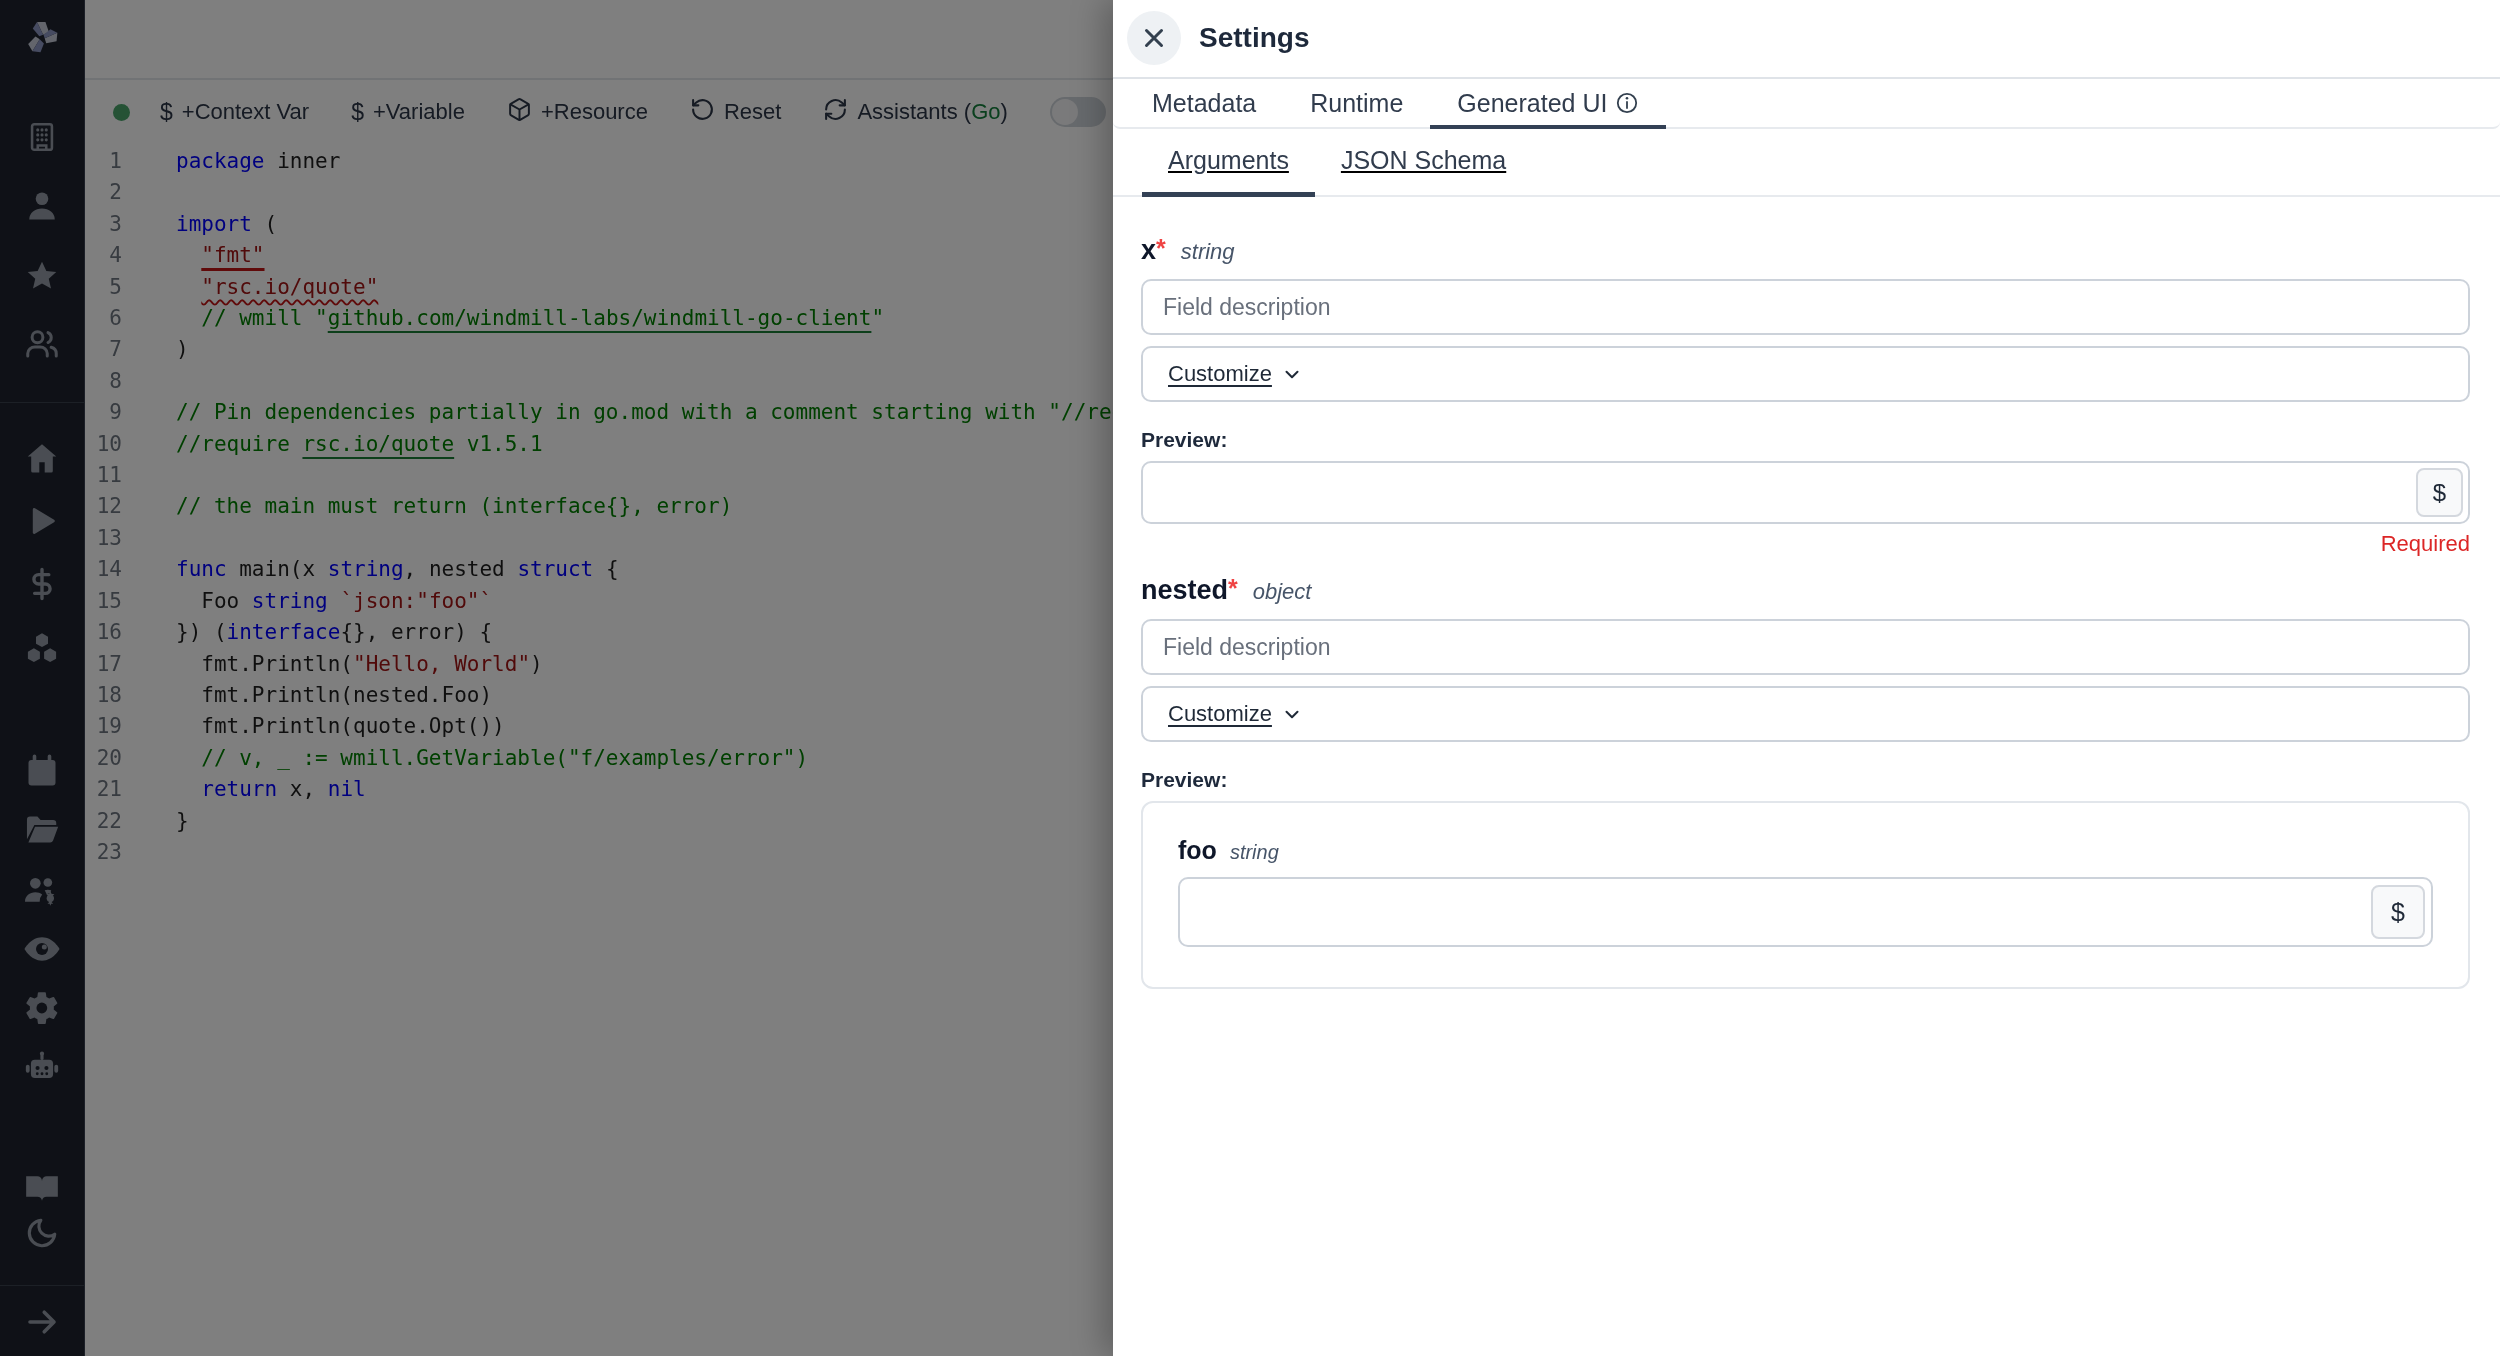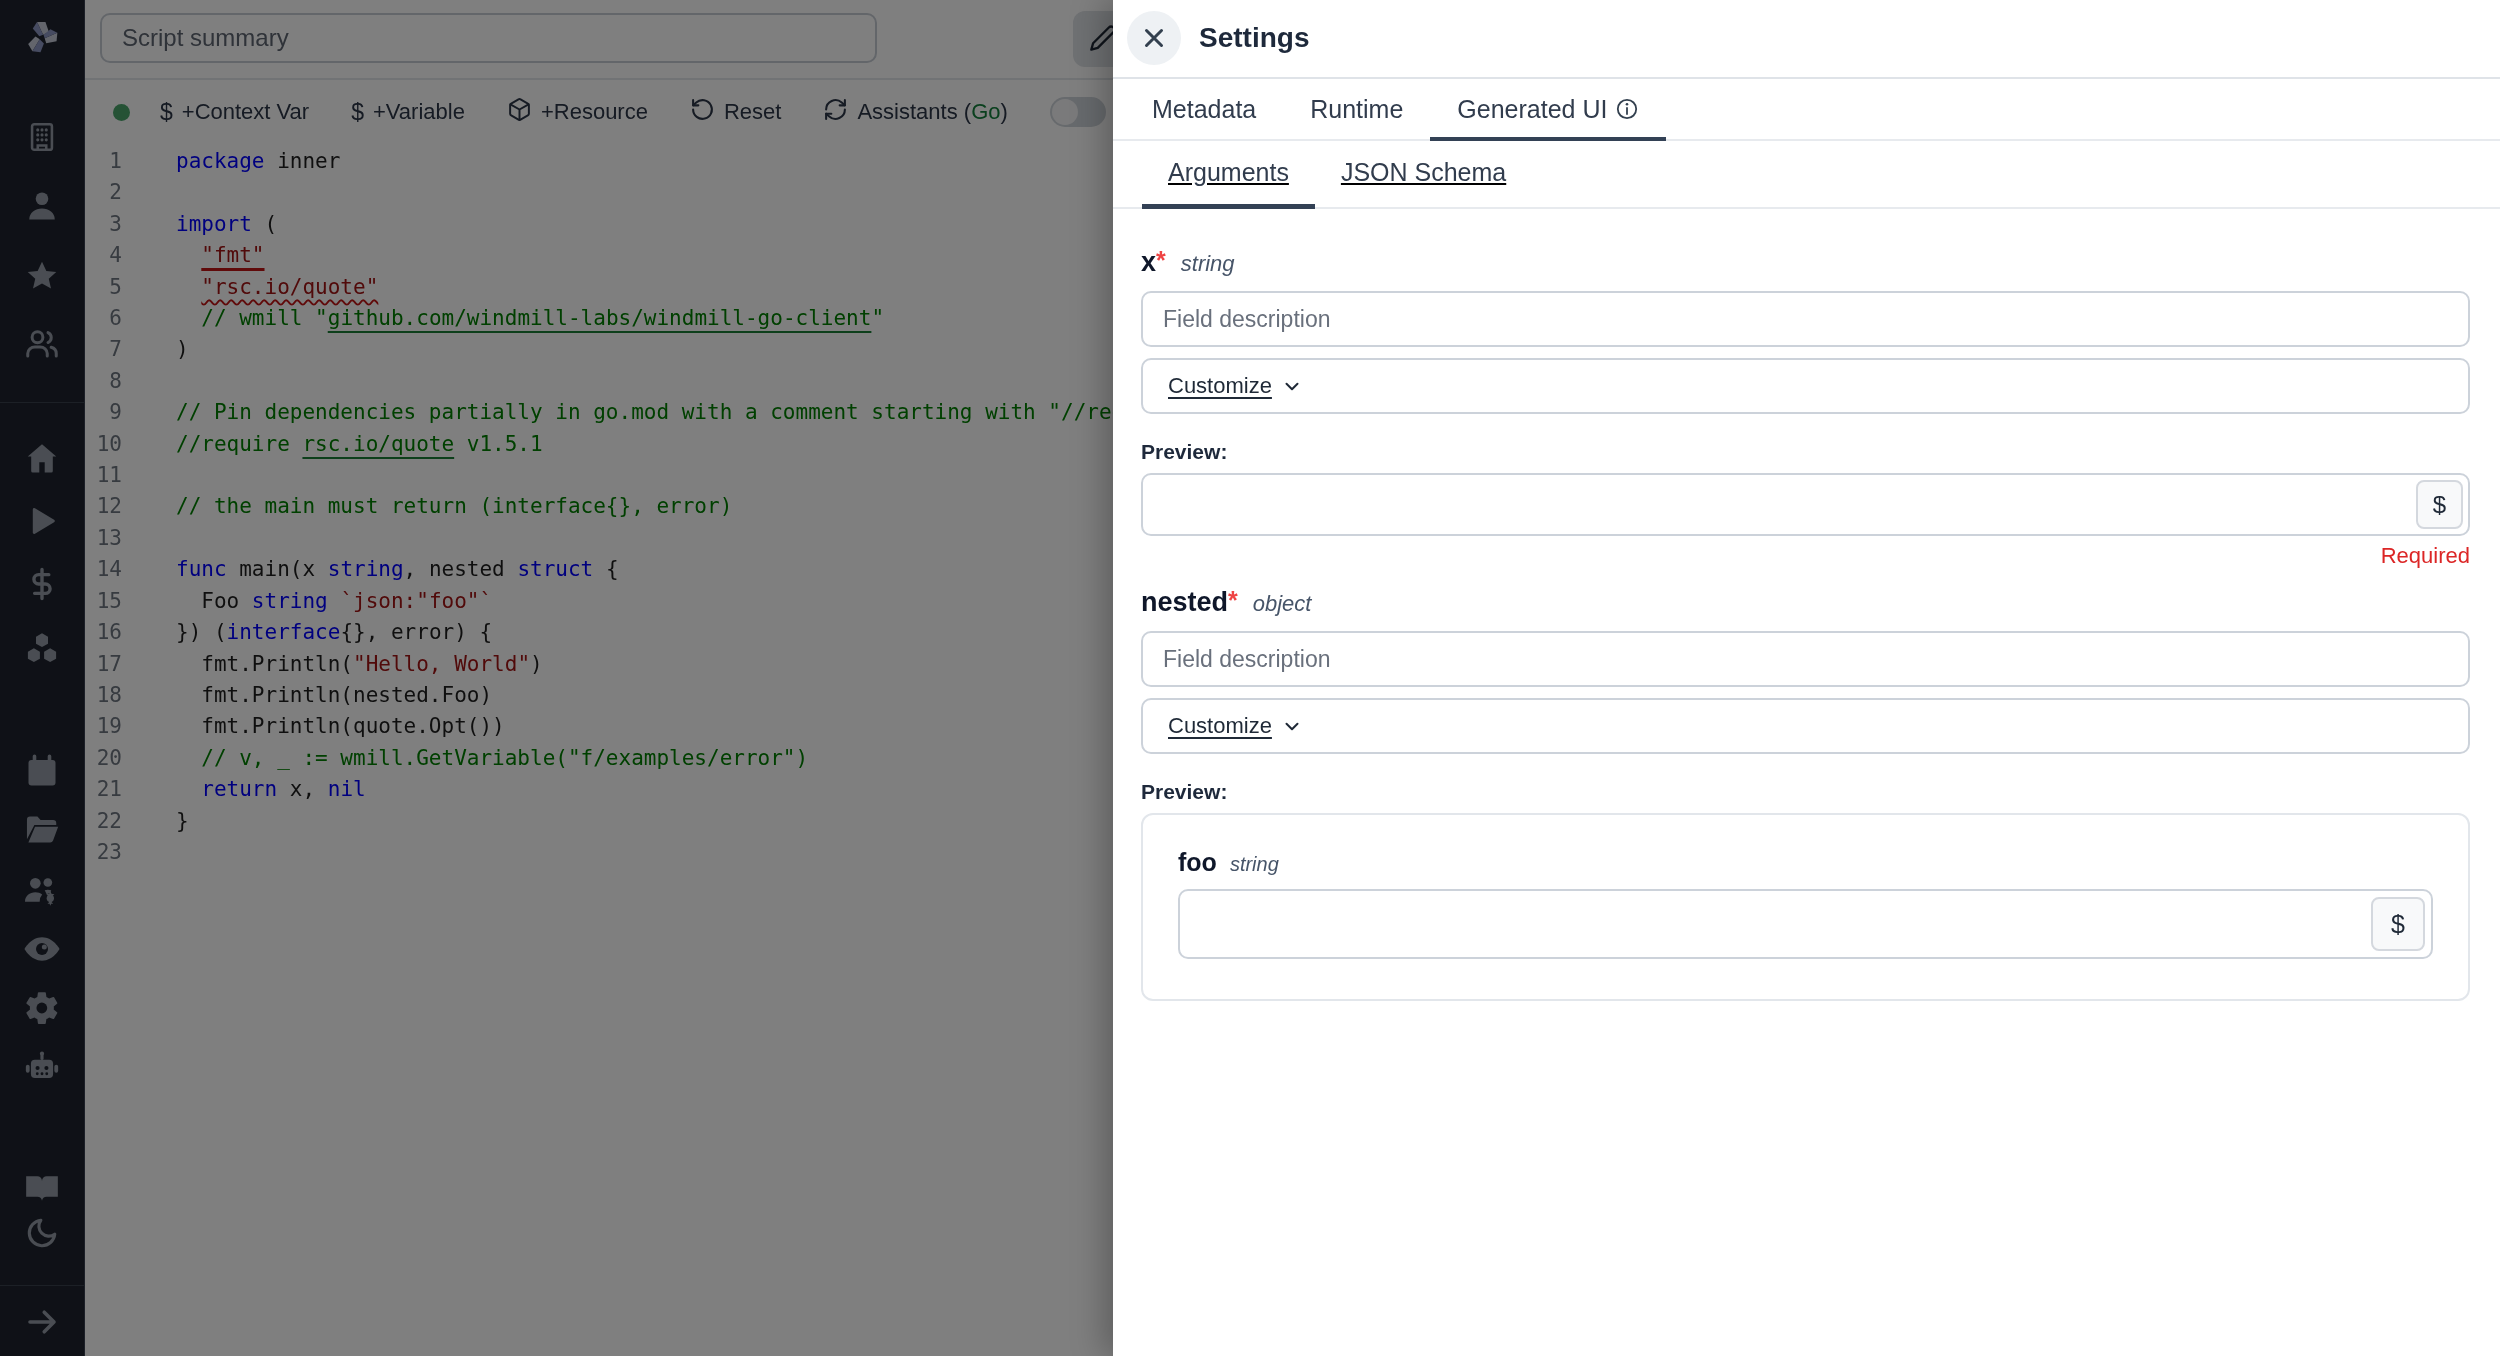--- a/index.html
+++ b/index.html
@@ -66,21 +66,21 @@
   
   .drawer { position:absolute; left:1113px; top:0; width:1387px; height:1356px;
     background:#ffffff; z-index:6; box-shadow:-10px 0 30px rgba(0,0,0,0.25); }
   .drawer-header { position:relative; height:79px; border-bottom:2px solid #dfe3e8; }
   .close-btn { position:absolute; left:14px; top:11px; width:54px; height:54px;
     border-radius:50%; background:#eef1f4; border:none; display:flex; align-items:center;
     justify-content:center; color:#33404f; cursor:pointer; }
   .drawer-title { position:absolute; left:86px; top:22px; font-size:28px; font-weight:700;
     color:#1e293b;text-align:center; }
 
-  .tabs { display:flex; height:62px; border-bottom:2px solid #e7eaee; padding-left:12px; }
+  .tabs { display:flex; height:50px; border-bottom:2px solid #e7eaee; padding-left:12px;border-radius:7px; }
   .tab { display:flex; align-items:center; gap:8px; padding:0 27px; font-size:25px;
     color:#313c4d; cursor:pointer; position:relative; background:none; border:none;
     font-family:"Liberation Sans",sans-serif; }
   .tab.active::after { content:""; position:absolute; left:0; right:0; bottom:-2px;
     height:4px; background:#334155; }
   .info-ic { display:inline-flex; color:#33404f; }
 
   .subtabs { display:flex; height:68px; align-items:flex-end; border-bottom:2px solid #e7eaee;
     padding-left:29px;text-decoration:underline; }
   .subtab { padding:0 26px 20px 26px; font-size:25px; color:#313c4d; cursor:pointer;
@@ -267,30 +267,20 @@
     <span class="side-divider" style="top:1285px"></span>
 
     <span class="side-ic" style="top:1322px">
       <svg width="36" height="36" viewBox="0 0 24 24" fill="none" stroke="currentColor" stroke-width="2.4" stroke-linecap="round" stroke-linejoin="round">
         <path d="M4 12h16M13.5 5.5L20 12l-6.5 6.5"></path>
       </svg>
     </span>
   </aside>
 
   <main class="editor">
-    <div class="summary-row">
-      <input class="summary-input" type="text" placeholder="Script summary" style="">
-      <button class="gen-btn">
-        <span>
-          <svg width="28" height="28" viewBox="0 0 24 24" fill="none" stroke="currentColor" stroke-width="2" stroke-linecap="round" stroke-linejoin="round">
-            <path d="M17 3a2.8 2.8 0 1 1 4 4L7.5 20.5 2 22l1.5-5.5z"></path>
-          </svg>
-        </span>
-      </button>
-    </div>
 
     <div class="toolbar">
       <span class="status-dot" style="background:#4aa56b"></span>
 
       <button class="tb-btn">
         <span class="tb-dollar">$</span>
         <span>+Context Var</span>
       </button>
 
       <button class="tb-btn">

